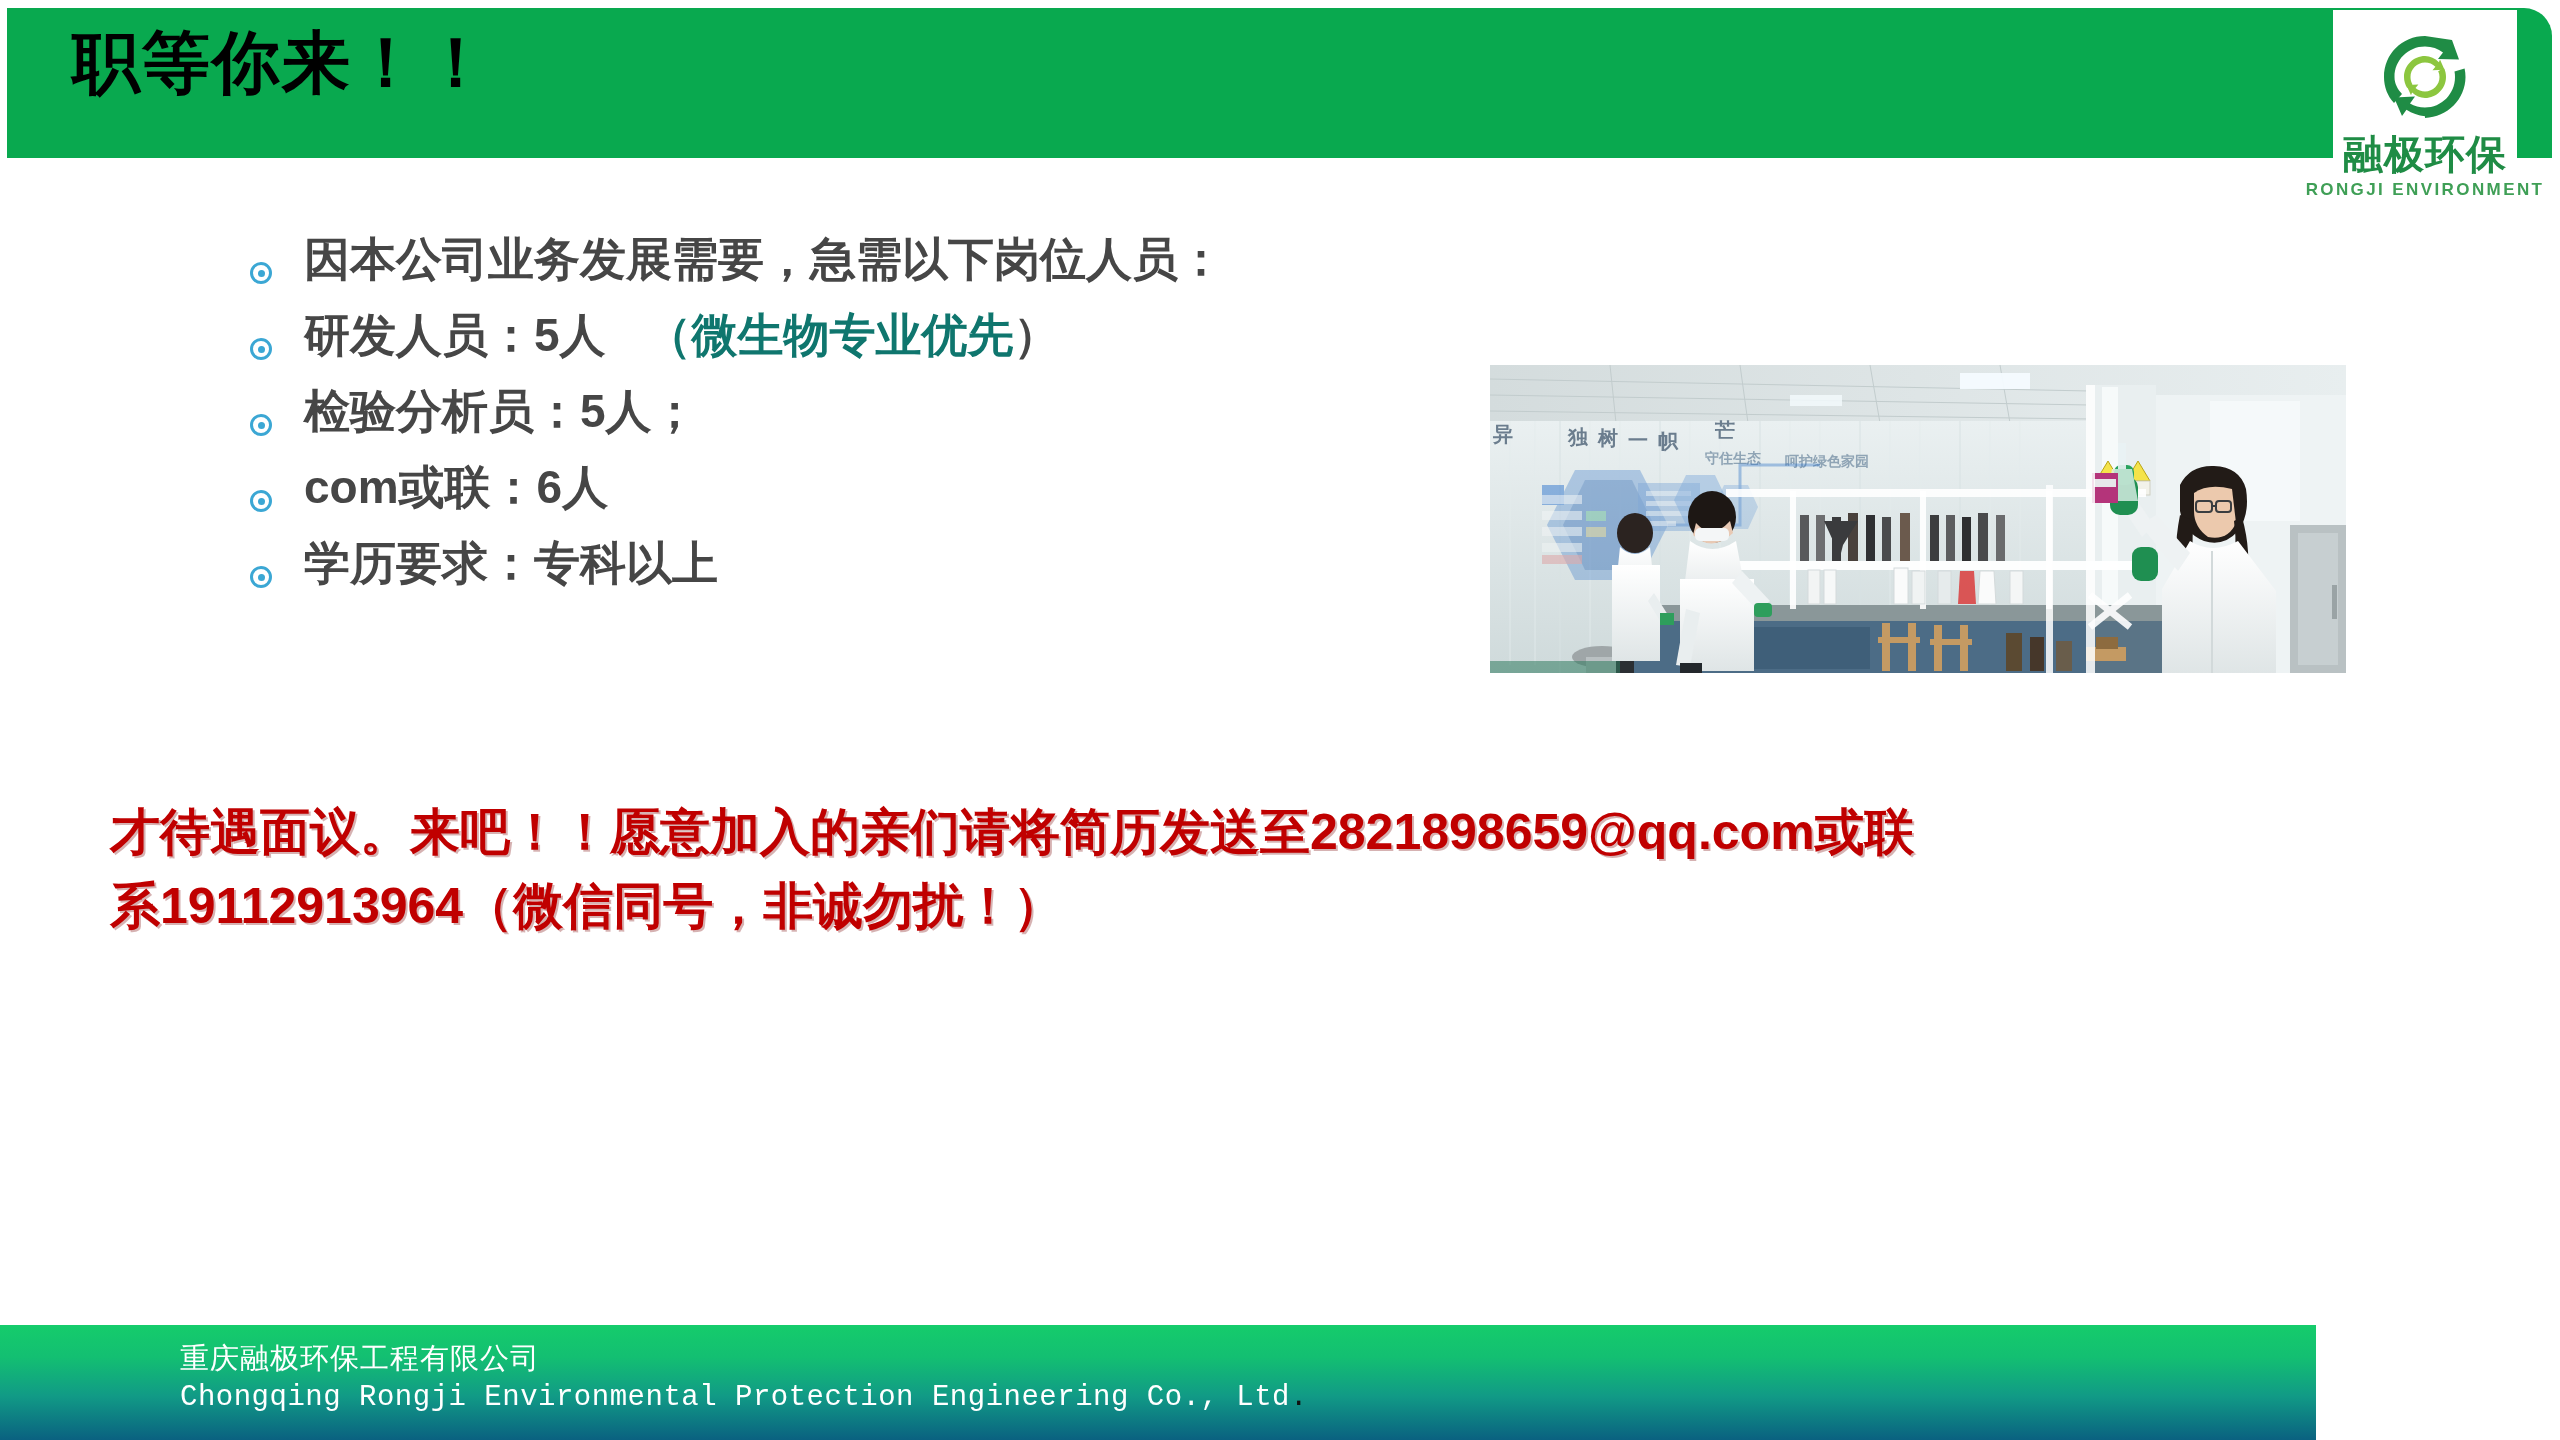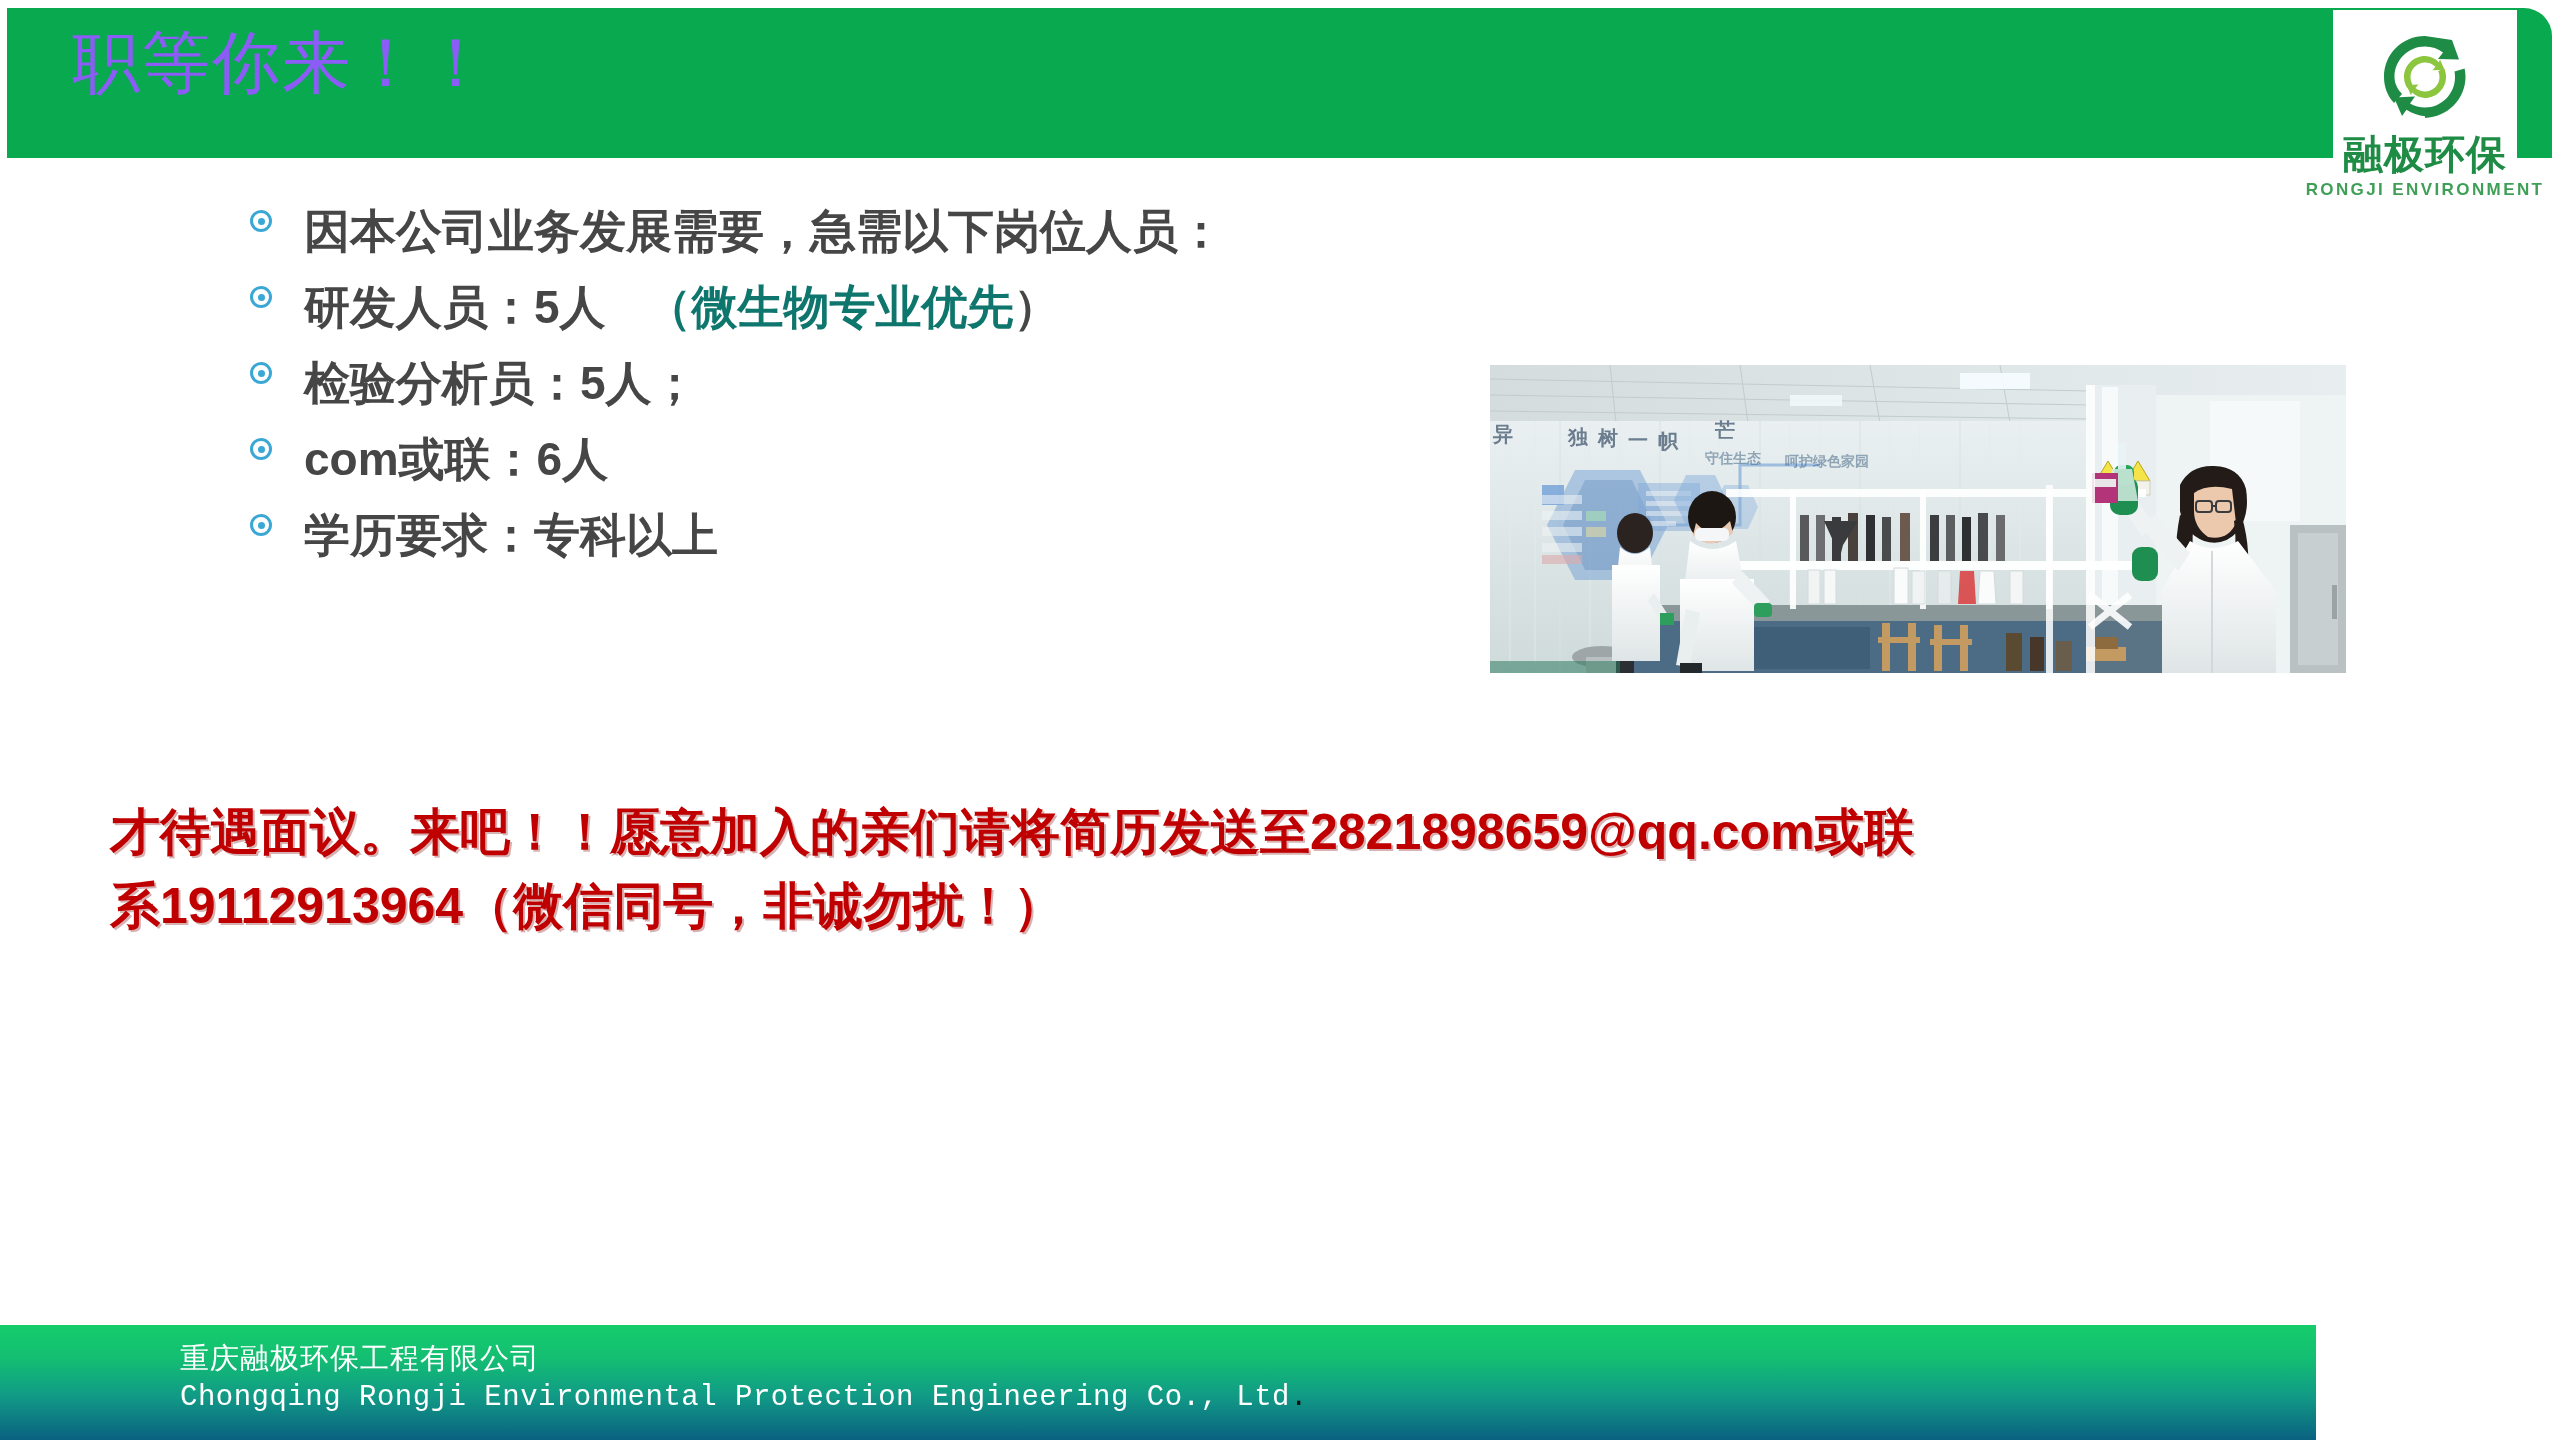--- a/index.html
+++ b/index.html
@@ -12,21 +12,21 @@
   .slide { position:relative; width:2560px; height:1440px; background:#fff; }
 
   
   .header-banner{
     position:absolute; left:7px; top:8px; width:2545px; height:150px;
     background:#09a94f;
     border-top-right-radius:28px;
   }
   .header-title{
     position:absolute; left:72px; top:27px;
-    font-size:68px; font-weight:normal; color:#8b5cf6;
+    font-size:68px; font-weight:bold; color:#000000;
     letter-spacing:2px; line-height:1.05; white-space:nowrap;
   }
 
   
   .logo-box{
     position:absolute; left:2333px; top:10px; width:184px; height:188px;
     background:#ffffff; display:flex; flex-direction:column;
     align-items:center; justify-content:flex-start; padding-top:18px;
   }
   .logo-mark{ width:112px; height:104px; }
@@ -35,21 +35,21 @@
     letter-spacing:1px; line-height:1; margin-top:2px; white-space:nowrap;
   }
   .logo-en{
     font-size:17px; font-weight:bold; color:#3f9f56;
     letter-spacing:2.4px; line-height:1; margin-top:7px; white-space:nowrap;
   }
 
   
   .bullet-list{ position:absolute; left:250px; top:208px; width:1300px; }
   .bullet-row{
-    display:flex; align-items:flex-start;
+    display:flex; align-items:flex-end;
     height:74px; margin-bottom:0px;
   }
   .bullet-row + .bullet-row{ margin-top:2px; }
   .bullet-marker{
     flex:0 0 auto; width:22px; height:22px; margin-right:32px;
     border:3px solid #3ba7d4; border-radius:50%;
     position:relative; top:2px;
   }
   .bullet-marker::after{
     content:""; position:absolute; left:50%; top:50%;

